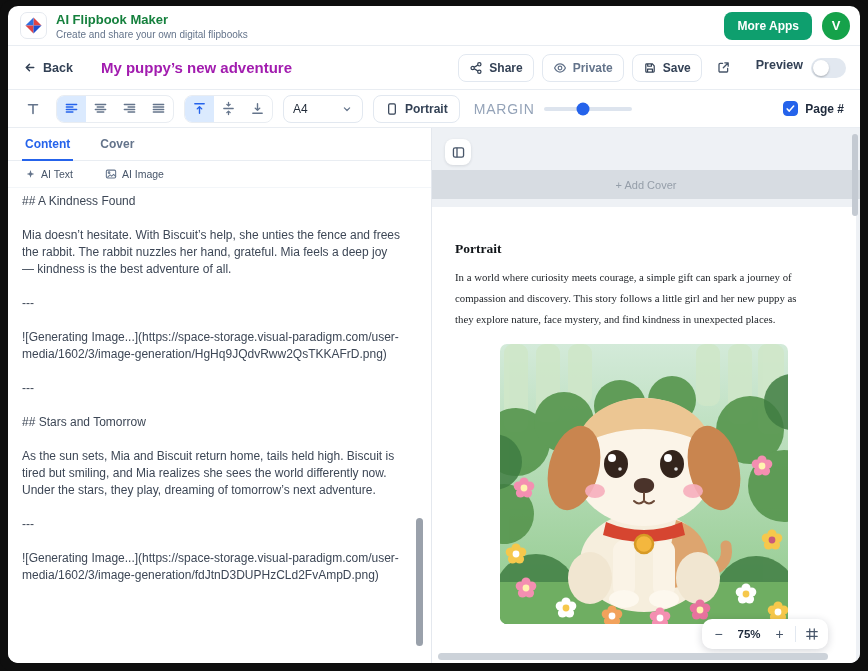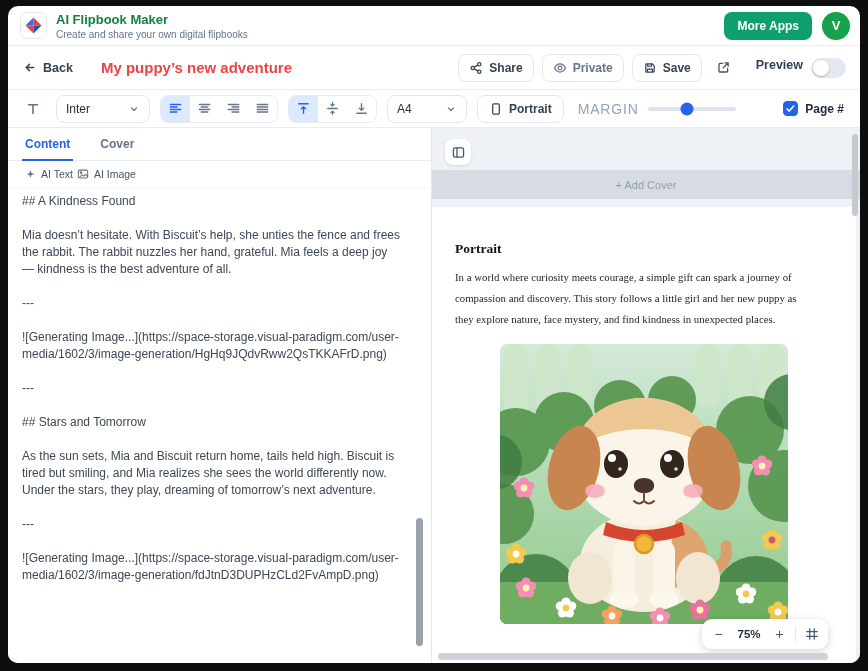--- a/index.html
+++ b/index.html
@@ -24,21 +24,21 @@
                padding:7px 13px; border-radius:8px; }
   .avatar { width:28px; height:28px; border-radius:50%; background:var(--avatar-green,#15a24a);
             color:#fff; font-weight:bold; font-size:13px; display:flex; align-items:center;
             justify-content:center; }
 
   
   .doc-toolbar { height:44px; display:flex; align-items:center; padding:0 14px;
                  border-bottom:1px solid #e9edf2; position:relative; }
   .back-btn { display:flex; align-items:center; gap:6px; font-size:12.5px; font-weight:bold;
               color:#334155; }
-  .doc-title { margin-left:28px; font-size:15px; font-weight:bold; color:#ef4444; }
+  .doc-title { margin-left:28px; font-size:15px; font-weight:bold; color:#a21caf; }
   .generate-btn { position:absolute; left:50%; transform:translateX(-50%); display:flex;
                   align-items:center; gap:7px; background:var(--accent,#2563eb); color:#fff;
                   font-size:12.5px; font-weight:bold; padding:8px 15px; border-radius:9px; }
   .doc-actions { margin-left:auto; display:flex; align-items:center; gap:8px; }
   .chip { display:flex; align-items:center; gap:6px; border:1px solid #e2e8f0; background:#fff;
           border-radius:8px; padding:6px 10px; font-size:12px; color:#334155; font-weight:bold; }
   .chip.muted { color:#64748b; }
   .icon-only { width:28px; height:28px; display:flex; align-items:center; justify-content:center;
                color:#475569; border-radius:8px; }
   .preview-wrap { display:flex; align-items:flex-start; gap:8px; margin-left:10px; }
@@ -81,21 +81,21 @@
   
   .main { display:flex; height:535px; }
   .editor-pane { width:424px; border-right:1px solid #e4e8ee; display:flex; flex-direction:column;
                  position:relative; background:#fff; }
   .tab-bar { height:33px; display:flex; align-items:flex-end; padding:0 17px; gap:30px;
              border-bottom:1px solid #e9edf2; }
   .tab { font-size:12px; font-weight:bold; color:#64748b; padding-bottom:9px; position:relative; }
   .tab.active { color:var(--accent,#2563eb); }
   .tab.active:after { content:""; position:absolute; left:-3px; right:-3px; bottom:-1px; height:2px;
                       background:var(--accent,#2563eb); }
-  .ai-bar { height:27px; display:flex; align-items:center; gap:4px; padding:0 17px;
+  .ai-bar { height:27px; display:flex; align-items:center; gap:32px; padding:0 17px;
             border-bottom:1px solid #f3f6f9; }
   .ai-btn { display:flex; align-items:center; gap:5px; font-size:10.5px; color:#475569; }
   .editor { flex:1; overflow:hidden; padding:5px 16px 0 14px; width:410px;
             font-family:Liberation Sans, sans-serif; font-size:12px; line-height:17px;
             color:#3d4756; }
   .editor p { margin:0 0 17px; overflow-wrap:break-word; }
   .editor-scrollbar { position:absolute; right:8px; top:390px; width:7px; height:128px;
                       background:#9aa1ab; border-radius:4px; }
 
   
@@ -205,26 +205,20 @@
     </div>
   </div>
 
   <div class="format-bar">
     <button class="tool-icon">
       <svg width="16" height="16" viewBox="0 0 16 16">
         <path d="M3.5 3.8h9M8 3.8v8.7" stroke="currentColor" stroke-width="1.6" fill="none" stroke-linecap="round"></path>
       </svg>
     </button>
 
-    <div class="select font">
-      <span>Inter</span>
-      <svg class="chev" width="12" height="12" viewBox="0 0 16 16">
-        <path d="m4.5 6.5 3.5 3.5 3.5-3.5" stroke="currentColor" stroke-width="1.6" fill="none" stroke-linecap="round" stroke-linejoin="round"></path>
-      </svg>
-    </div>
 
     <div class="btn-group">
       <button class="bg-item active">
         <svg width="15" height="15" viewBox="0 0 16 16">
           <path d="M2.5 3.7h11M2.5 6.4h7M2.5 9.1h11M2.5 11.8h7" stroke="currentColor" stroke-width="1.5" fill="none" stroke-linecap="round"></path>
         </svg>
       </button>
       <button class="bg-item">
         <svg width="15" height="15" viewBox="0 0 16 16">
           <path d="M2.5 3.7h11M4.5 6.4h7M2.5 9.1h11M4.5 11.8h7" stroke="currentColor" stroke-width="1.5" fill="none" stroke-linecap="round"></path>

